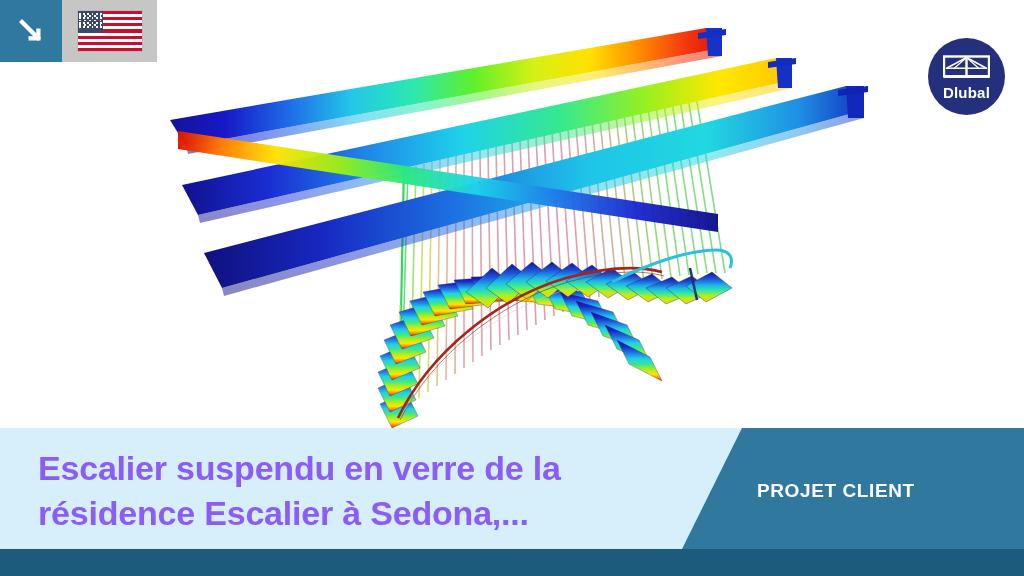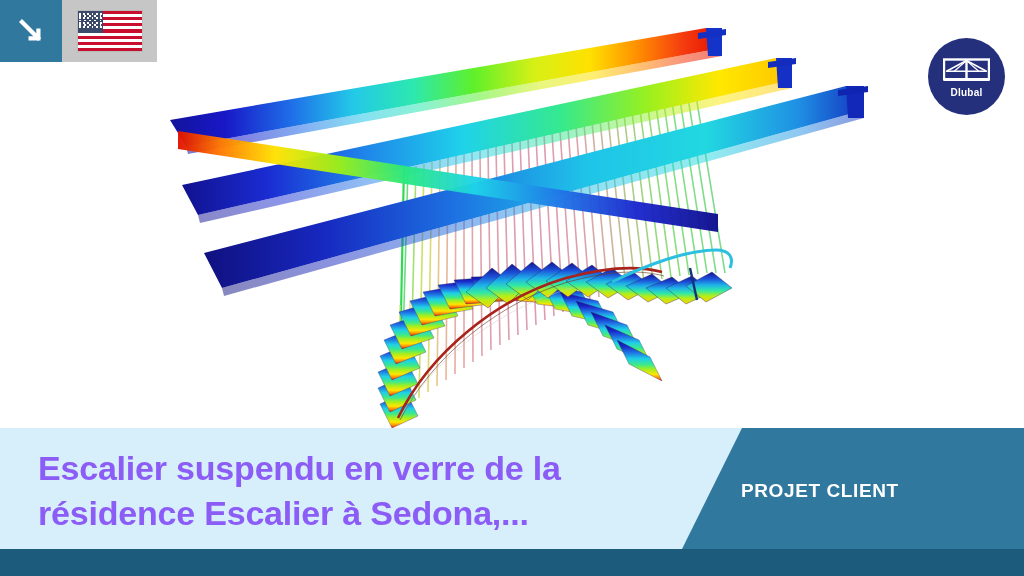--- a/index.html
+++ b/index.html
@@ -18,36 +18,36 @@
   .flag .stripe{position:absolute;left:0;width:100%;height:3.0769px;background:#c8102e;}
   .flag .canton{position:absolute;left:0;top:0;width:25.6px;height:21.54px;background:#3b4a6b;}
   .flag .canton .starrow{display:flex;justify-content:space-around;height:2.15px;align-items:center;}
   .flag .canton .star{width:1.8px;height:1.8px;background:#ffffff;}
 
   
   .logo{position:absolute;right:19px;top:38px;width:77px;height:77px;border-radius:50%;
         background:#24307c;display:flex;flex-direction:column;align-items:center;
         justify-content:center;}
   .logo .mark{width:47px;height:30px;position:relative;}
-  .logo .brand{color:#ffffff;font-weight:bold;font-size:10px;letter-spacing:.2px;
+  .logo .brand{color:#ffffff;font-weight:bold;font-size:15px;letter-spacing:.2px;
                margin-top:2px;line-height:1;}
 
   
   .render{position:absolute;left:0;top:0;width:1024px;height:576px;}
   .render svg{display:block;width:1024px;height:576px;}
 
   
   .caption-band{position:absolute;left:0;top:428px;width:1024px;height:121px;
                 background:#d7eefb;overflow:hidden;}
   .caption-text{position:absolute;left:38px;top:18px;width:620px;
                 color:#8b5cf6;font-weight:bold;font-size:34px;line-height:1.32;
                 letter-spacing:-0.2px;}
   .caption-text .l2{display:block;}
   .tag-panel{position:absolute;left:0;top:0;width:1024px;height:121px;}
-  .tag-label{position:absolute;left:741px;top:52px;width:230px;text-align:left;
+  .tag-label{position:absolute;left:757px;top:52px;width:230px;text-align:left;
              color:#ffffff;font-weight:bold;font-size:19px;letter-spacing:.6px;}
   .bottom-bar{position:absolute;left:0;top:549px;width:1024px;height:27px;background:#1d5b7c;}
 </style>
 </head>
 <body>
 
 <div class="stage">
 
   <div class="render">
     <svg viewBox="0 0 1024 576" xmlns="http://www.w3.org/2000/svg">

